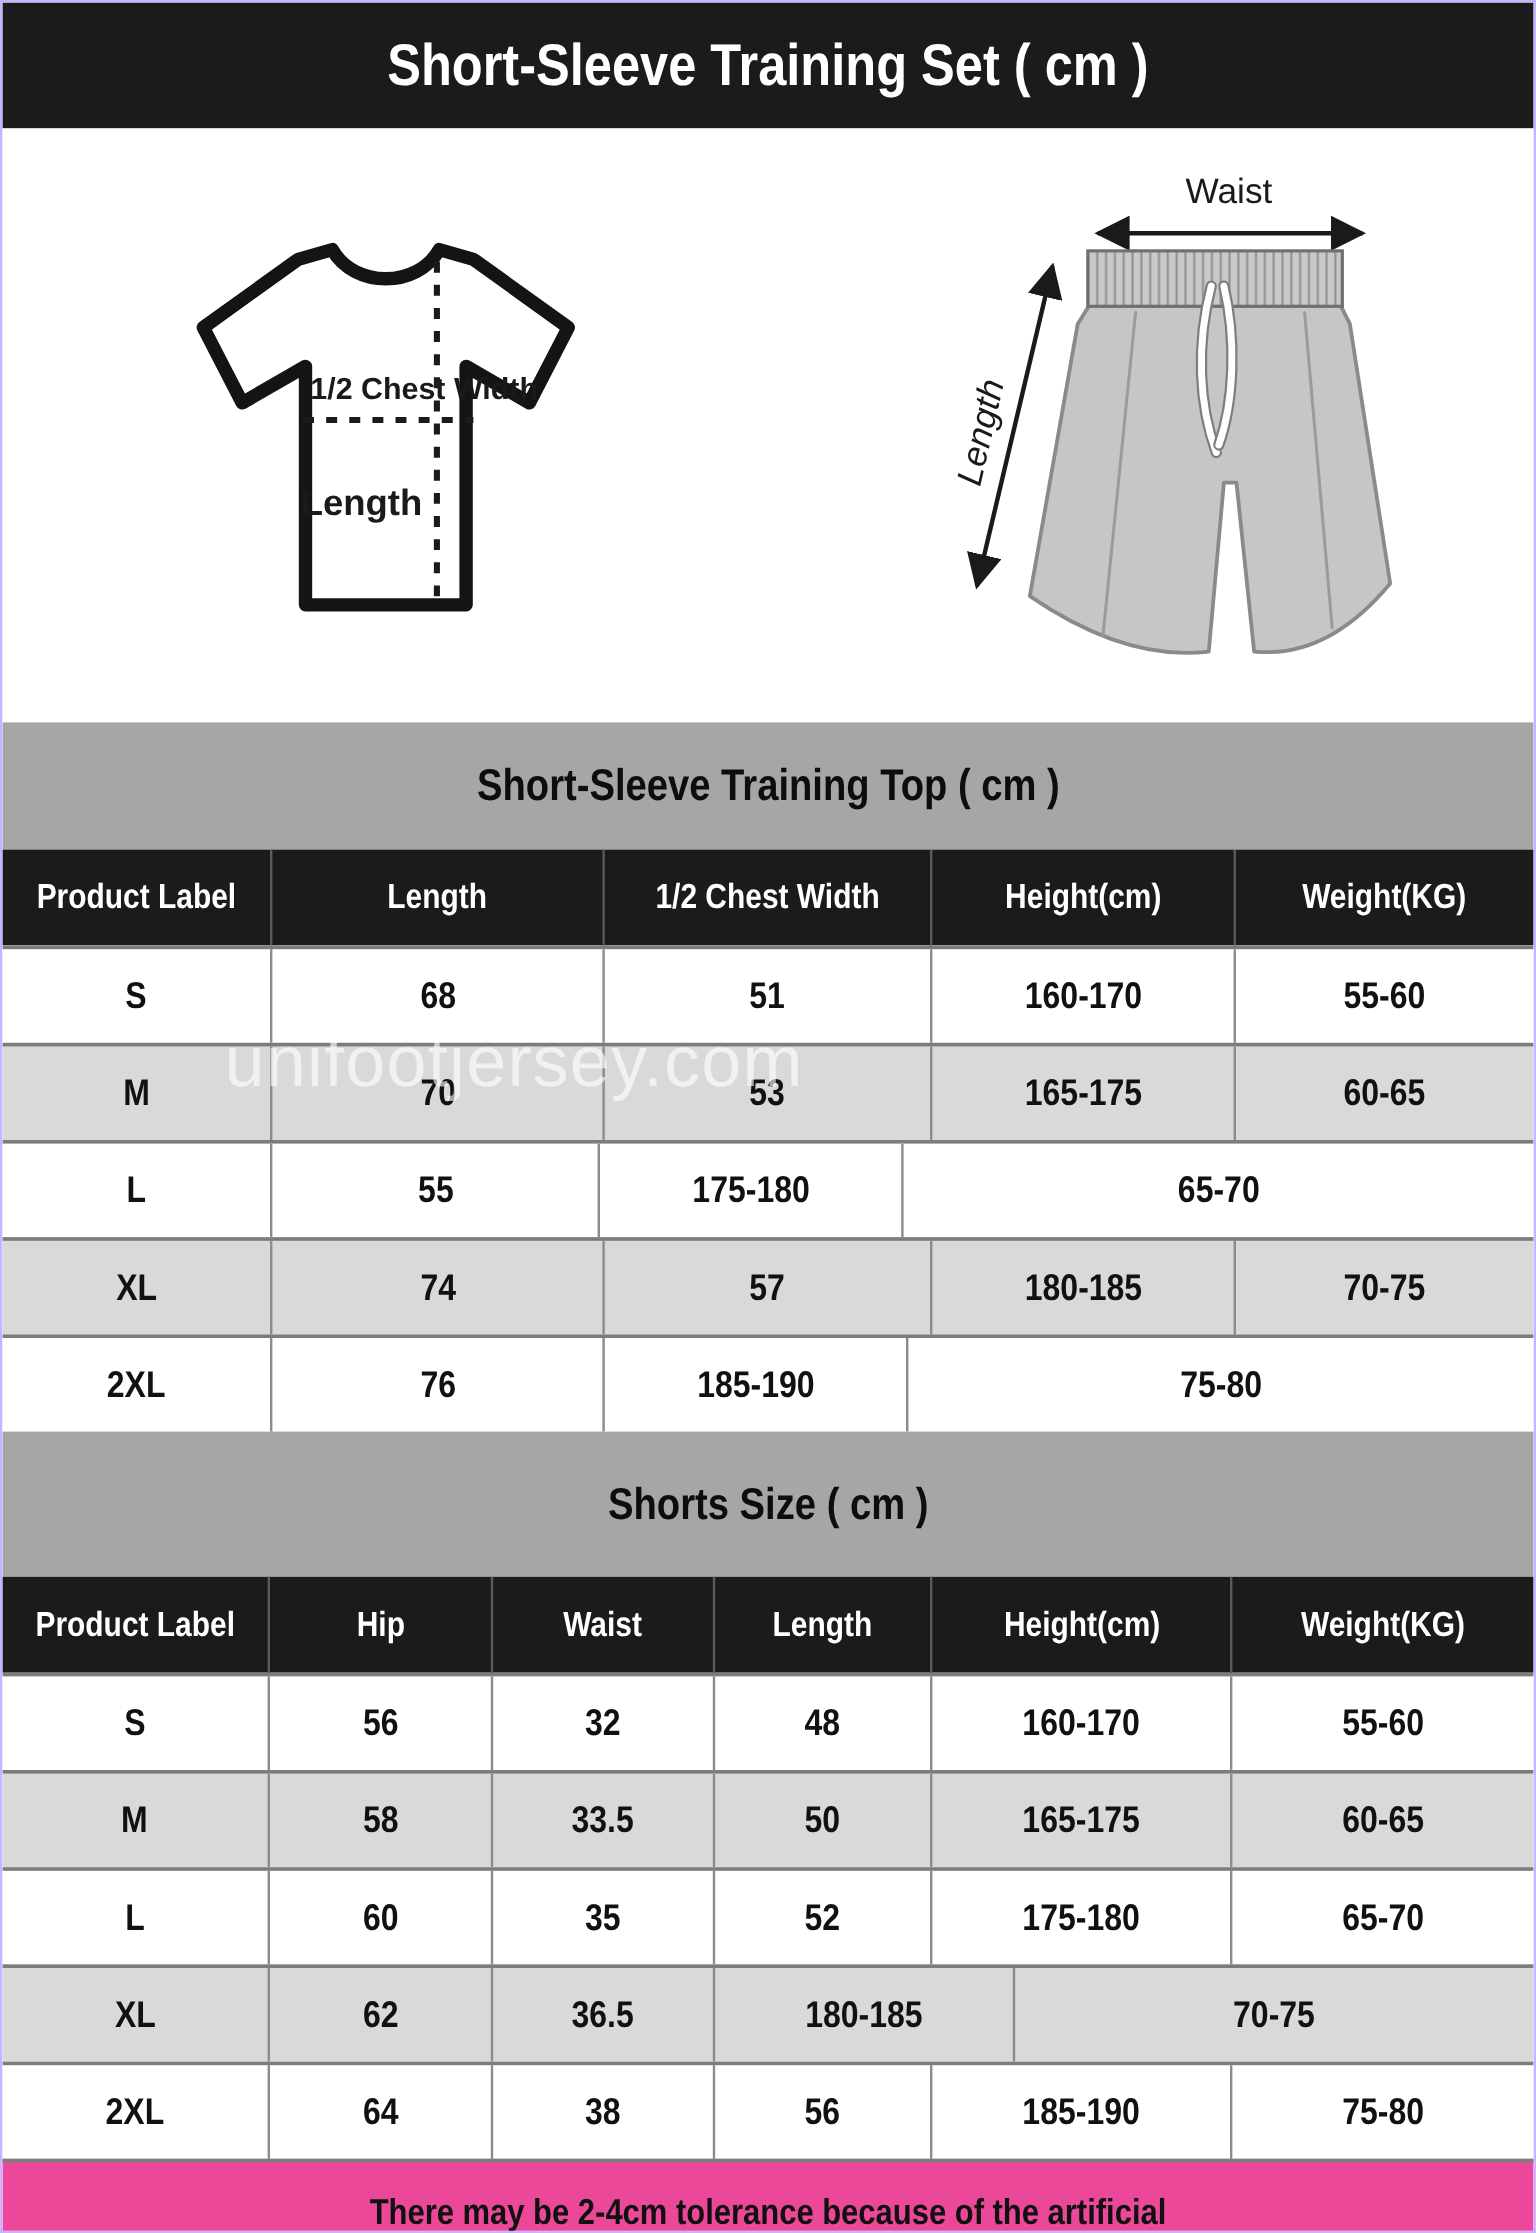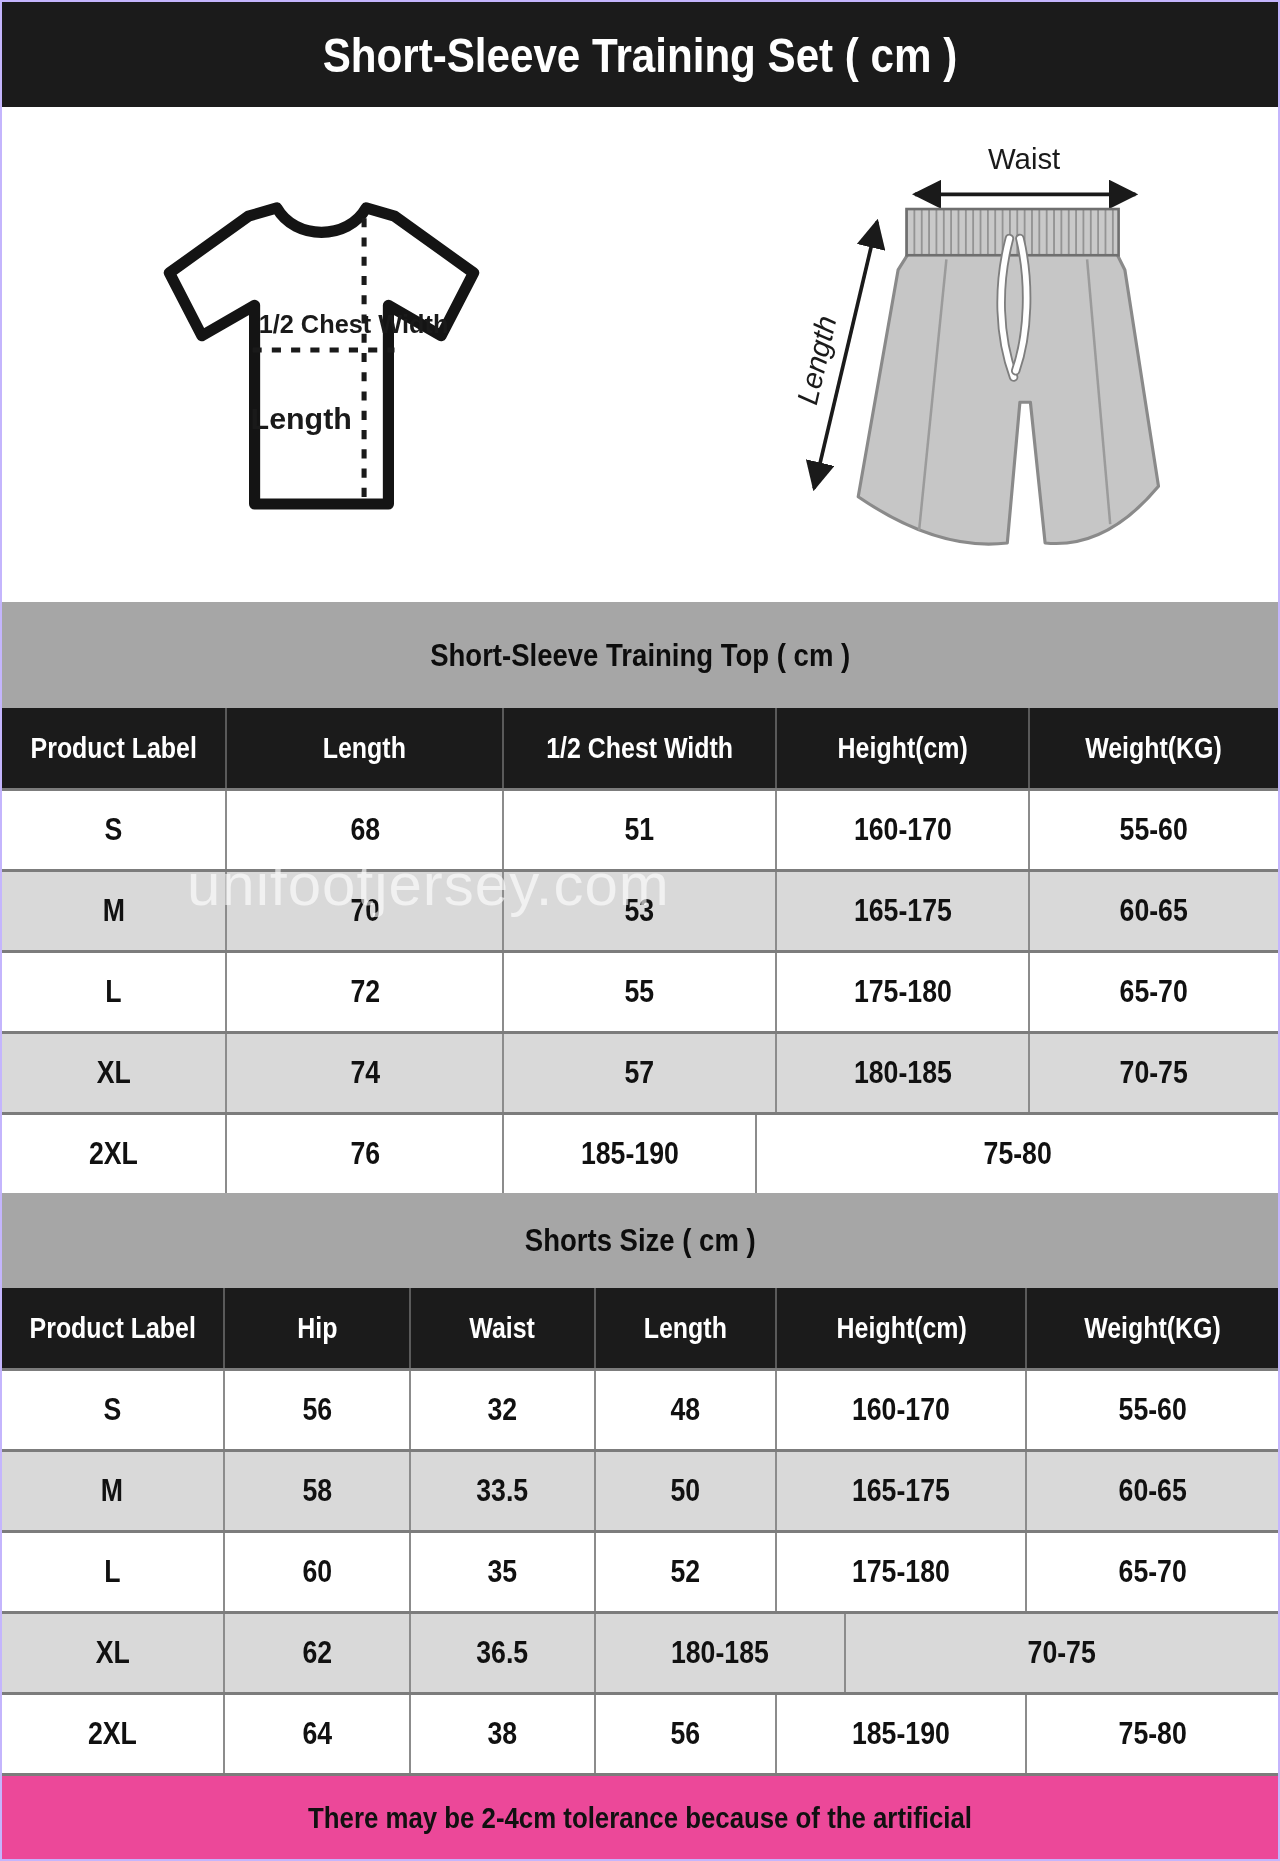--- a/index.html
+++ b/index.html
@@ -16,22 +16,22 @@
 
   
   .diagrams{height:495px;background:#ffffff;display:flex;flex:0 0 auto;}
   .diagram-half{width:50%;display:flex;align-items:center;justify-content:center;}
   .tee-label{font-family:"Liberation Sans",sans-serif;font-weight:700;fill:#1a1a1a;}
   .shorts-label{font-family:"Liberation Sans",sans-serif;font-weight:400;fill:#1a1a1a;}
 
   
   .section-header{background:#a6a6a6;display:flex;align-items:center;justify-content:center;flex:0 0 auto;}
   .section-header.sh1{height:106px;}
-  .section-header.sh2{height:95px;text-decoration:underline;}
-  .section-header h2{margin:0;color:#0d0d0d;font-size:32px;font-weight:700;}
+  .section-header.sh2{height:121px;text-decoration:underline;}
+  .section-header h2{margin:0;color:#0d0d0d;font-size:37px;font-weight:700;}
 
   
   .sizetable{flex:0 0 auto;}
   .trow{display:flex;width:100%;box-sizing:border-box;background:#ffffff;}
   .trow.alt{background:#d9d9d9;}
   .trow + .trow{border-top:3px solid #7c7c7c;}
   .trow > div{box-sizing:border-box;display:flex;align-items:center;justify-content:center;
               font-weight:700;font-size:31px;color:#111111;}
   .trow > div + div{border-left:2px solid #8c8c8c;}
   .thead{background:#1b1b1b;height:80px;}
@@ -165,23 +165,20 @@
           <span class="cond">165-175</span>
         </div>
       <div class="c4">
           <span class="cond">60-65</span>
         </div>
     </div>
     <div class="trow tbody-row">
       <div class="c0">
           <span class="cond">L</span>
         </div>
-      <div class="c1">
-          <span class="cond">72</span>
-        </div>
       <div class="c2">
           <span class="cond">55</span>
         </div>
       <div class="c3">
           <span class="cond">175-180</span>
         </div>
       <div class="c4">
           <span class="cond">65-70</span>
         </div>
     </div>

